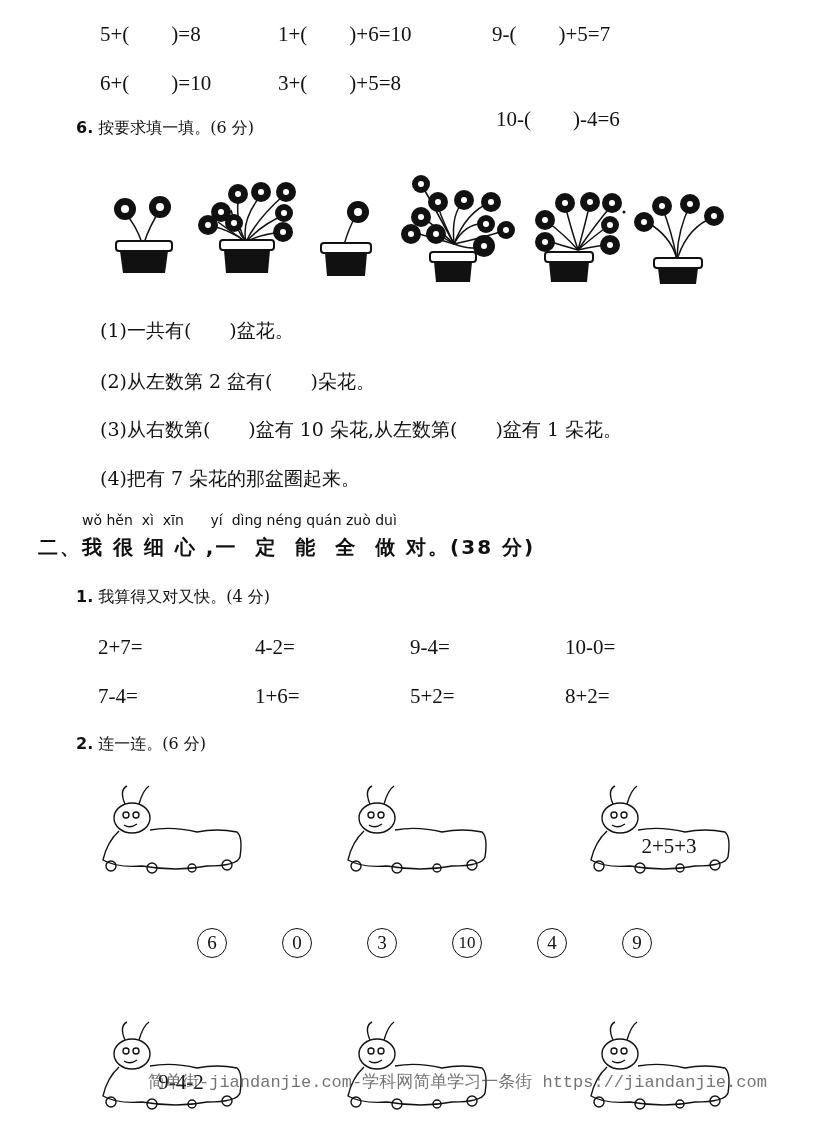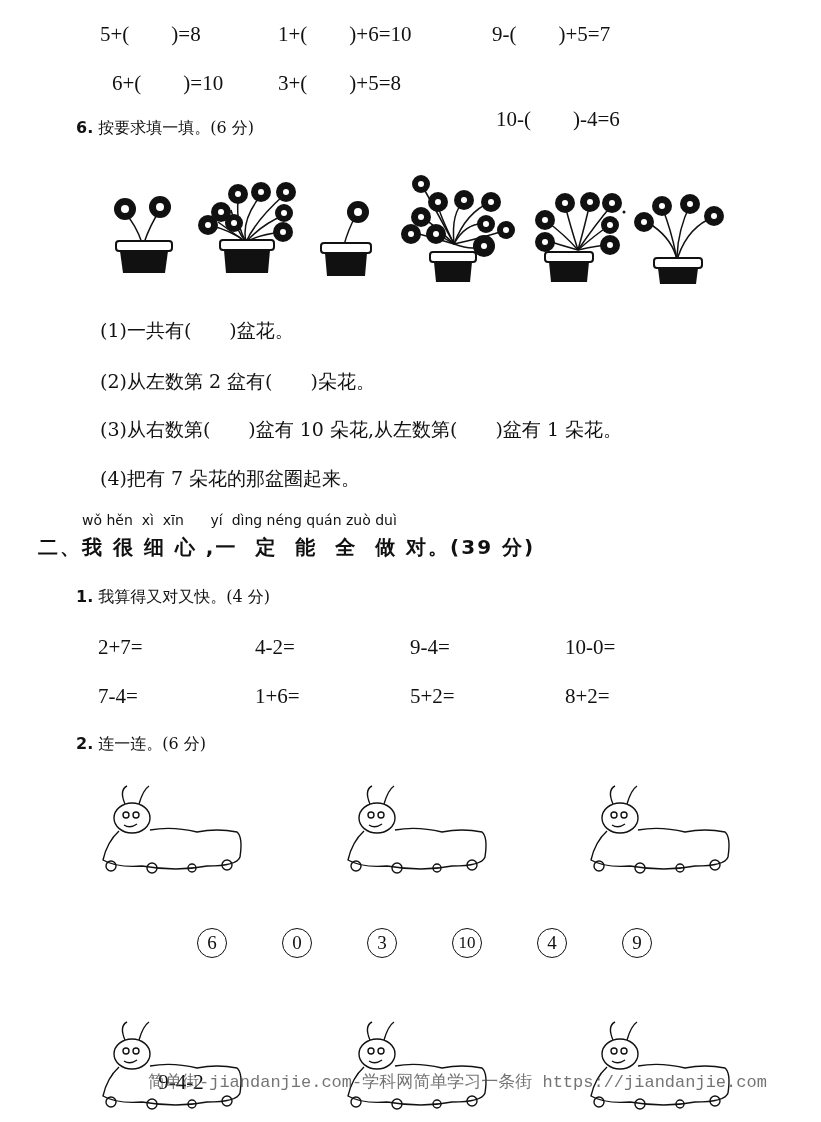--- a/index.html
+++ b/index.html
@@ -22,21 +22,21 @@
                color:rgba(70,70,70,0.75); white-space:pre; }
   .pot svg { display:block; }
 </style>
 </head>
 <body>
 
 <div>
   <div class="abs eq" style="left:100px;top:20px;">5+(　　)=8</div>
   <div class="abs eq" style="left:278px;top:20px;">1+(　　)+6=10</div>
   <div class="abs eq" style="left:492px;top:20px;">9-(　　)+5=7</div>
-  <div class="abs eq" style="left:100px;top:69px;margin-left:12px;">6+(　　)=10</div>
+  <div class="abs eq" style="left:100px;top:69px;">6+(　　)=10</div>
   <div class="abs eq" style="left:278px;top:69px;">3+(　　)+5=8</div>
   <div class="abs eq" style="left:496px;top:69px;margin-top:36px;">10-(　　)-4=6</div>
 </div>
 
 <div class="abs q-title" style="left:76px;top:118px;"><b>6.</b><span> 按要求填一填。(6 分)</span></div>
 
 <div>
 
   <div class="abs pot" style="left:110px;top:185px;">
     <svg width="70" height="90" viewBox="0 0 70 90">
@@ -205,21 +205,21 @@
     </svg>
   </div>
 </div>
 
 <div class="abs sub" style="left:100px;top:318px;">(1)一共有(　　)盆花。</div>
 <div class="abs sub" style="left:100px;top:369px;">(2)从左数第 2 盆有(　　)朵花。</div>
 <div class="abs sub" style="left:100px;top:417px;">(3)从右数第(　　)盆有 10 朵花,从左数第(　　)盆有 1 朵花。</div>
 <div class="abs sub" style="left:100px;top:466px;">(4)把有 7 朵花的那盆圈起来。</div>
 
 <div class="abs pinyin" style="left:82px;top:512px;">wǒ hěn  xì  xīn      yí  dìng néng quán zuò duì</div>
-<div class="abs sec-title" style="left:38px;top:534px;">二、我 很 细 心 ,一  定  能  全  做 对。(39 分)</div>
+<div class="abs sec-title" style="left:38px;top:534px;">二、我 很 细 心 ,一  定  能  全  做 对。(38 分)</div>
 
 <div class="abs q-title" style="left:76px;top:587px;"><b>1.</b><span> 我算得又对又快。(4 分)</span></div>
 
 <div>
   <div class="abs eq" style="left:98px;top:635px;">2+7=</div>
   <div class="abs eq" style="left:255px;top:635px;">4-2=</div>
   <div class="abs eq" style="left:410px;top:635px;">9-4=</div>
   <div class="abs eq" style="left:565px;top:635px;">10-0=</div>
   <div class="abs eq" style="left:98px;top:684px;">7-4=</div>
   <div class="abs eq" style="left:255px;top:684px;">1+6=</div>
@@ -273,20 +273,21 @@
         <circle cx="29" cy="33" r="3"></circle>
           <circle cx="39" cy="33" r="3"></circle>
         <path d="M27 43 Q33 47 40 42"></path>
         <path d="M22 49 Q10 60 6 78 Q20 86 45 84 Q80 90 110 84 Q140 84 143 75 Q146 55 140 50 Q120 46 100 50 Q75 44 53 48"></path>
         <circle cx="14" cy="84" r="5"></circle>
           <circle cx="55" cy="86" r="5"></circle>
           <circle cx="95" cy="86" r="4"></circle>
           <circle cx="130" cy="83" r="5"></circle>
       </g>
     </svg>
+    <div class="cat-label" style="top:52px;">2+5+3</div>
   </div>
 </div>
 
 <div>
   <div class="abs circle-num" style="left:197px;top:928px;">6</div>
   <div class="abs circle-num" style="left:282px;top:928px;">0</div>
   <div class="abs circle-num" style="left:367px;top:928px;">3</div>
   <div class="abs circle-num" style="left:452px;top:928px;font-size:17px;">10</div>
   <div class="abs circle-num" style="left:537px;top:928px;">4</div>
   <div class="abs circle-num" style="left:622px;top:928px;">9</div>

